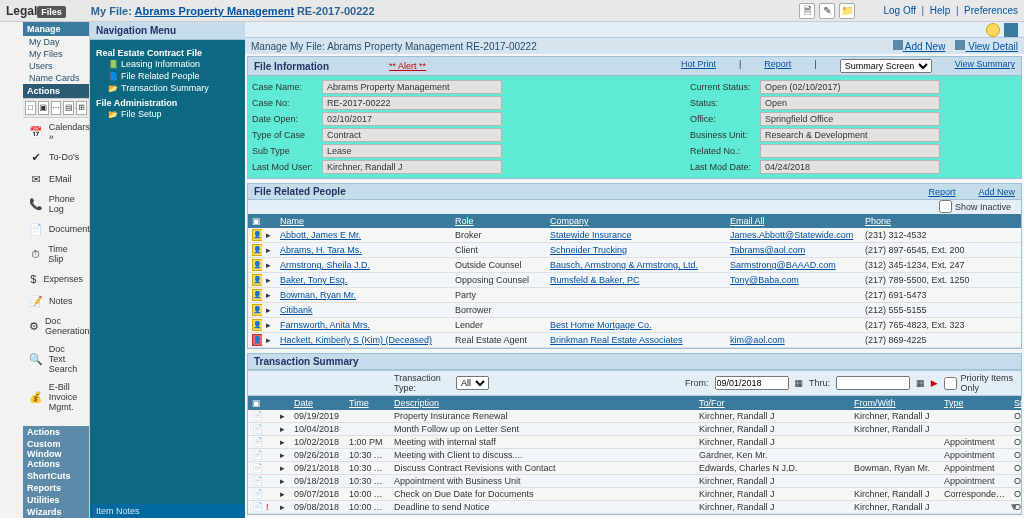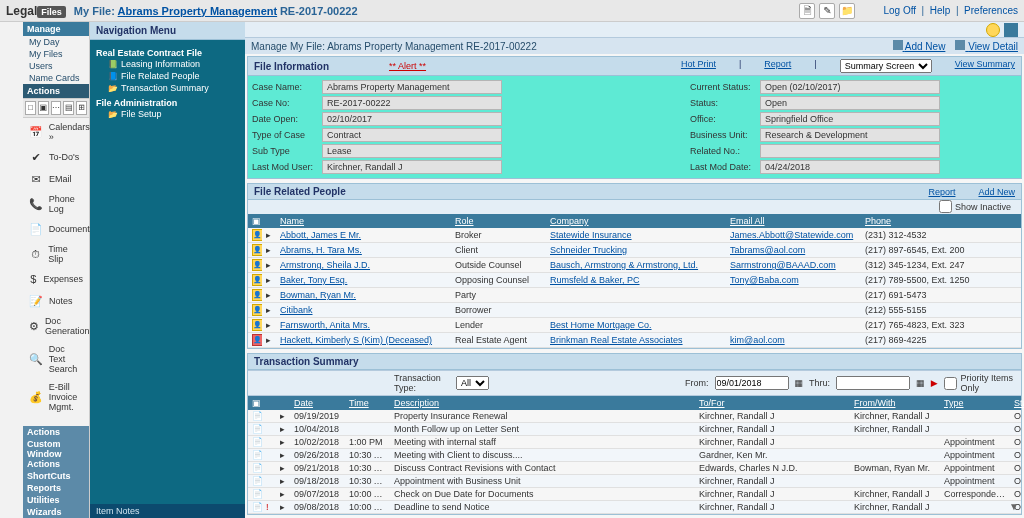--- a/index.html
+++ b/index.html
@@ -1,21 +1,21 @@
 <!DOCTYPE html>
 <html><head>
 <meta charset="utf-8">
 <style>
 * { box-sizing: border-box; margin: 0; padding: 0; }
 body { font-family: Verdana, Arial, sans-serif; font-size: 10px; color: #333; background: #fff; width: 1024px; height: 518px; overflow: hidden; }
 a { color: #0052a3; text-decoration: underline; cursor: pointer; }
 
 
 .topbar { height: 22px; background: #e8e8e8; border-bottom: 1px solid #ccc; display: flex; align-items: center; padding: 0 6px; }
-.logo { font-weight: bold; font-size: 12px; color: #333; margin-right: 8px; }
+.logo { font-weight: bold; font-size: 12px; color: #333; margin-right: 25px; }
 .logo-box { display: inline-block; background: #555; color: #fff; padding: 1px 4px; font-size: 9px; border-radius: 2px; }
 .myfile-label { color: #2a6496; font-weight: bold; font-size: 11px; }
 .myfile-link { color: #0052a3; font-weight: bold; font-size: 11px; text-decoration: underline; }
 .myfile-suffix { color: #2a6496; font-weight: bold; font-size: 11px; }
 .spacer { flex: 1; }
 .topbar-icons { display: flex; gap: 4px; }
 .topbar-icons > span { width: 16px; height: 16px; display: inline-block; background: #fff; border: 1px solid #aaa; border-radius: 2px; text-align: center; line-height: 14px; }
 .topbar-links { margin-left: 28px; font-size: 10px; color: #2a6496; }
 .topbar-links a { text-decoration: none; }
 
@@ -35,21 +35,21 @@
 
 .midcol { width: 155px; background: #0d6982; color: #fff; display: flex; flex-direction: column; }
 .nav-hdr { background: #c5dceb; border-bottom: 1px solid #9cc0d6; color: #236; padding: 3px 6px; font-weight: bold; font-size: 10px; }
 .nav-body { padding: 4px 6px; flex: 1; }
 .nav-group { font-weight: bold; font-size: 9px; color: #fff; margin-top: 4px; }
 .nav-item { font-size: 9px; padding: 1px 0 1px 12px; color: #fff; cursor: pointer; }
 .nav-item::before { content: "📁"; font-size: 8px; margin-right: 3px; }
 .nav-item.org::before { content: "📂"; }
 .nav-item.grn::before { content: "📗"; }
 .nav-item.blu::before { content: "📘"; }
-.item-notes { background: #0c4a6e; color: #cfe4ef; padding: 2px 6px; font-size: 9px; margin-top: auto; }
+.item-notes { background: #0369a1; color: #cfe4ef; padding: 2px 6px; font-size: 9px; margin-top: auto; }
 
 .main { flex: 1; display: flex; flex-direction: column; overflow: hidden; background: #f6f6f6; }
 
 
 .manage-bar { background: #e4eef6; border-bottom: 1px solid #b4cadd; display: flex; align-items: center; height: 16px; padding: 0 6px; }
 .clock-icon { width: 14px; height: 14px; border: 1px solid #d4a800; background: #ffd75a; border-radius: 50%; margin-left: auto; }
 .refresh-icon { width: 14px; height: 14px; background: #3a7a9c; margin-left: 4px; }
 
 .breadcrumb { background: #d6e4f0; padding: 2px 6px; font-size: 10px; color: #264d6b; display: flex; align-items: center; }
 .breadcrumb .right-actions { margin-left: auto; display: flex; gap: 10px; align-items: center; }

